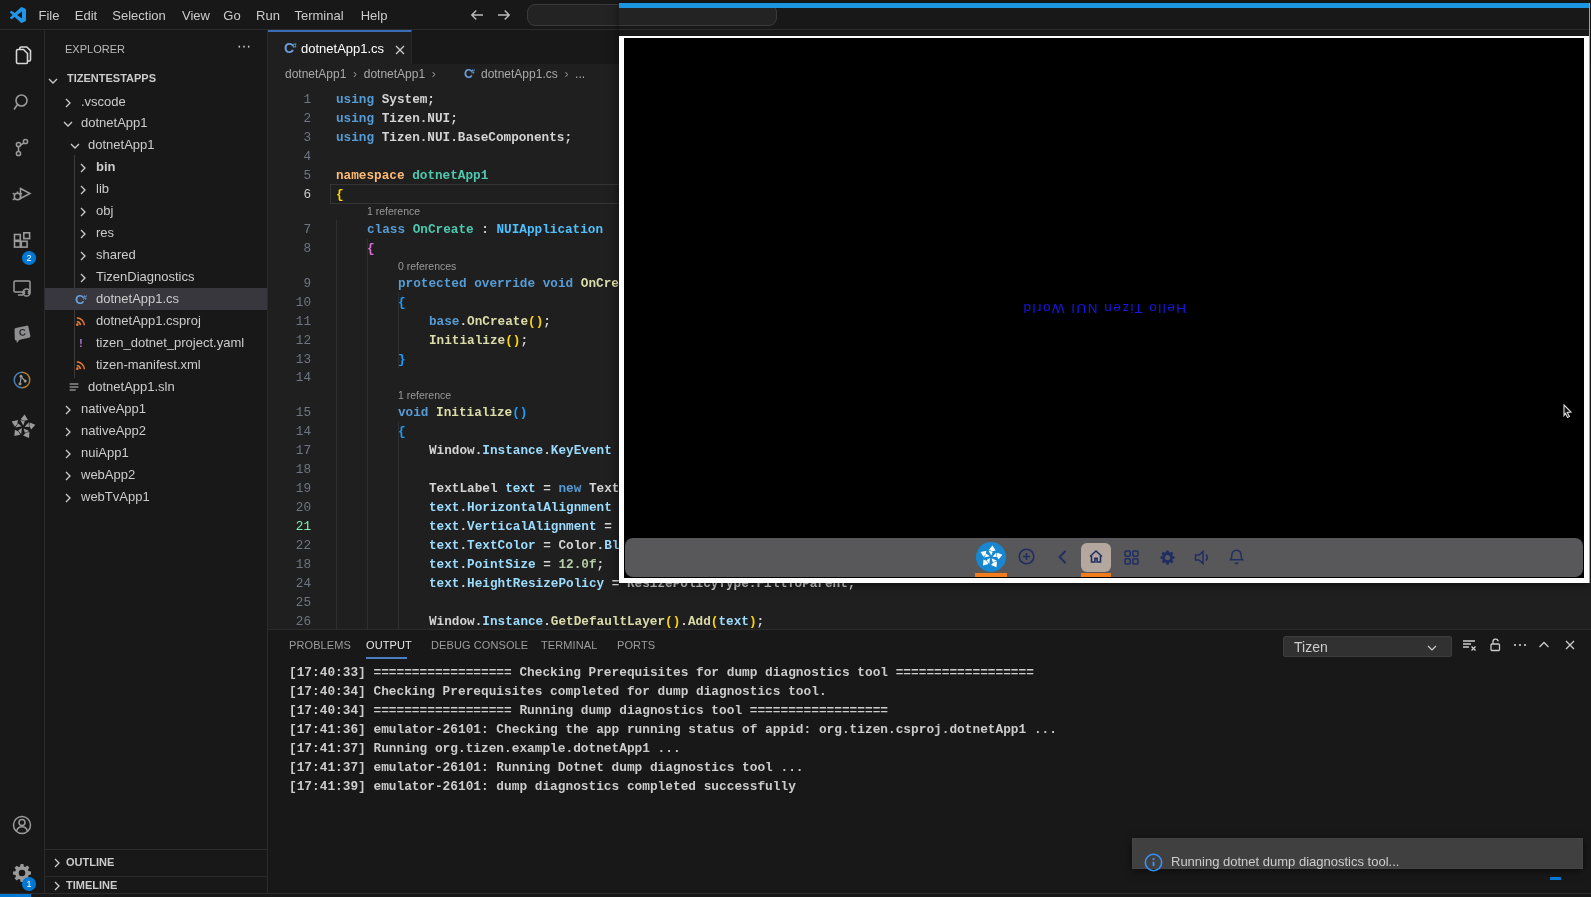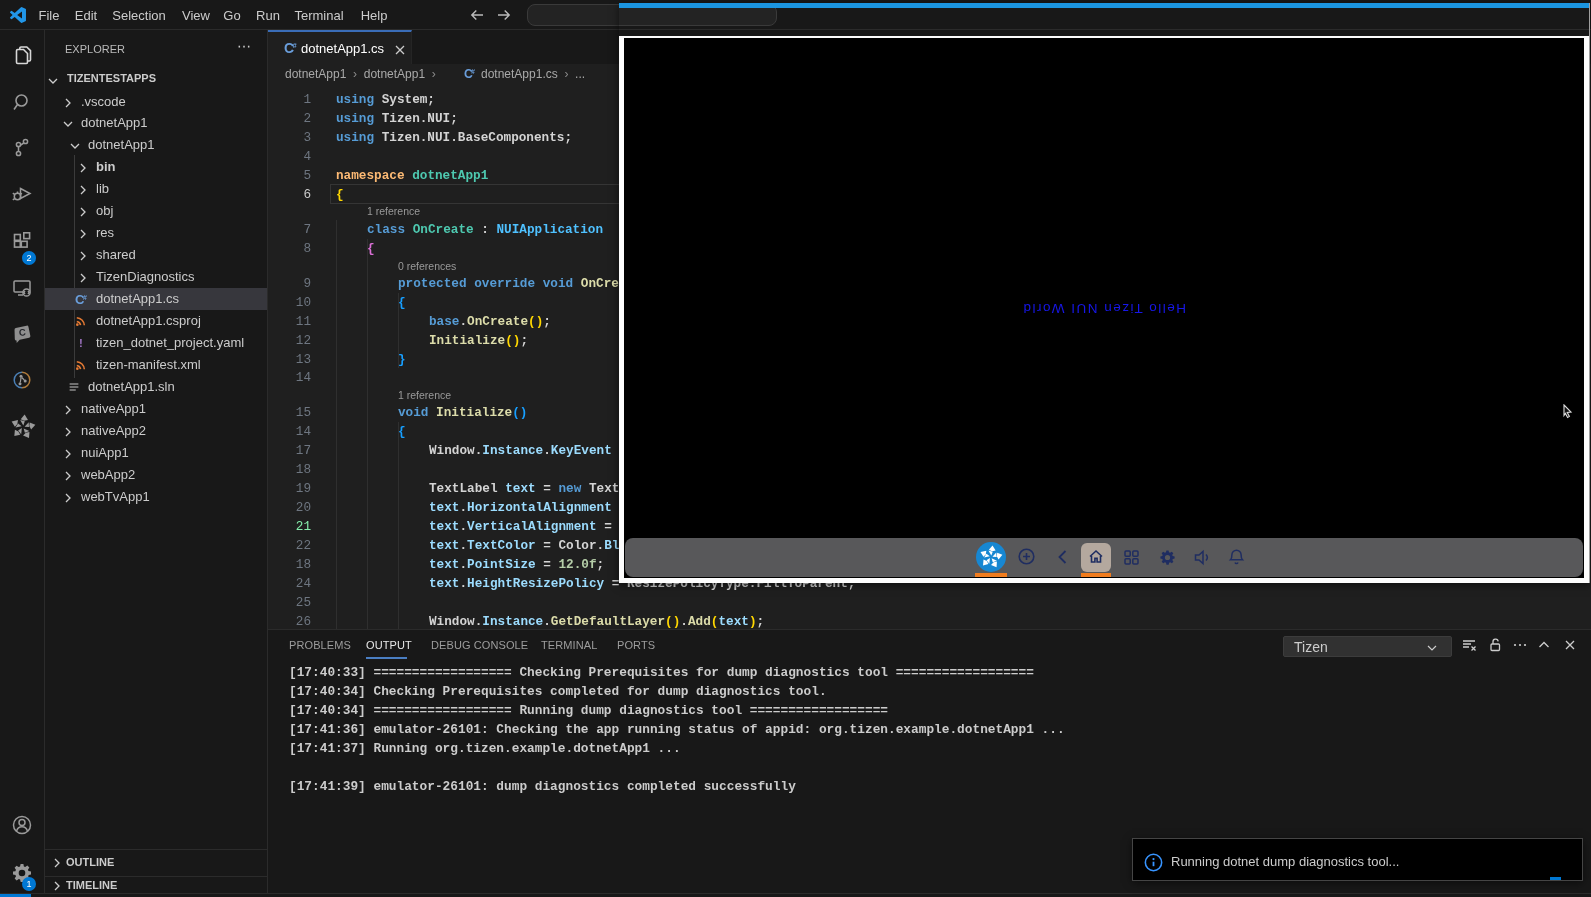--- a/index.html
+++ b/index.html
@@ -342,22 +342,23 @@
 <div style="position:absolute;left:0;top:629px;width:1591px;height:264px;overflow:hidden">
 <div class="ptab" style="left:289px;color:#9d9d9d">PROBLEMS</div>
     <div class="ptab" style="left:366px;color:#e7e7e7">OUTPUT</div>
     <div class="ptab" style="left:431px;color:#9d9d9d">DEBUG CONSOLE</div>
     <div class="ptab" style="left:541px;color:#9d9d9d">TERMINAL</div>
     <div class="ptab" style="left:617px;color:#9d9d9d">PORTS</div>
     <div style="position:absolute;left:366px;top:28px;width:41px;height:2px;background:#4a7ec2"></div>
 <div class="outl" style="top:33.5px">[17:40:33] ================== Checking Prerequisites for dump diagnostics tool ==================</div>
 <div class="outl" style="top:52.5px">[17:40:34] Checking Prerequisites completed for dump diagnostics tool.</div>
 <div class="outl" style="top:71.5px">[17:40:34] ================== Running dump diagnostics tool ==================</div>
-<div class="outl" style="top:90.5px">[17:41:36] emulator-26101: Checking the app running status of appid: org.tizen.example.dotnetApp1 ...</div>
+<div class="outl" style="top:90.5px">[17:41:36] emulator-26101: Checking the app running status of appid: org.tizen.csproj.dotnetApp1 ...</div>
 <div class="outl" style="top:109.5px">[17:41:37] Running org.tizen.example.dotnetApp1 ...</div>
+<div class="outl" style="top:128.5px">[17:41:37] emulator-26101: Running Dotnet dump diagnostics tool ...</div>
 <div class="outl" style="top:147.5px">[17:41:39] emulator-26101: dump diagnostics completed successfully</div>
   <div style="position:absolute;left:1283px;top:7px;width:169px;height:21px;background:#313131;border:1px solid #3c3c3c;border-radius:2px">
     <div style="position:absolute;left:10px;top:2px;font-size:14px;color:#cccccc">Tizen</div>
     <svg style="position:absolute;left:140px;top:3px" width="16" height="16" viewBox="0 0 16 16">
         <path d="M4 6l4 4 4-4" fill="none" stroke="#cccccc" stroke-width="1.2"></path>
       </svg>
   </div>
 <div class="pic" style="left:1461px"><svg width="16" height="16" viewBox="0 0 16 16">
         <g stroke="#cccccc" stroke-width="1.3" fill="none">
           <path d="M2 4h12M2 7h8M2 10h6"></path>
@@ -467,21 +468,21 @@
             <path d="M7 14.5a1.6 1.6 0 0 0 3 0"></path>
           </g>
         </svg></div>
   </div>
 </div>
 
 <svg style="position:absolute;left:1562px;top:404px" width="12" height="15" viewBox="0 0 12 15">
     <path d="M2 1l7 7-3.8 0.4 2.2 4-1.8 1-2.2-4L2 11.5z" fill="#111111" stroke="#dddddd" stroke-width="1.1"></path>
   </svg>
 
-<div style="position:absolute;left:1132px;top:838px;width:451px;height:43px;background:#000000;border:1px solid #454545;border-radius:0;box-shadow:0 2px 8px rgba(0,0,0,0.5)">
+<div style="position:absolute;left:1132px;top:838px;width:451px;height:31px;background:#404040;border:1px solid #454545;border-radius:0;box-shadow:0 2px 8px rgba(0,0,0,0.5)">
   <svg style="position:absolute;left:11px;top:14px" width="19" height="19" viewBox="0 0 17 17">
       <circle cx="8.5" cy="8.5" r="7.3" fill="none" stroke="#3794ff" stroke-width="1.4"></circle>
       <path d="M8.5 7.8v4" stroke="#3794ff" stroke-width="1.6"></path>
       <circle cx="8.5" cy="5.4" r="1" fill="#3794ff"></circle>
     </svg>
   <div style="position:absolute;left:38px;top:15px;font-size:13px;color:#cccccc">Running dotnet dump diagnostics tool...</div>
   <div style="position:absolute;left:417px;top:38px;width:11px;height:3px;background:#0078d4"></div>
 </div>
 
 </body></html>

